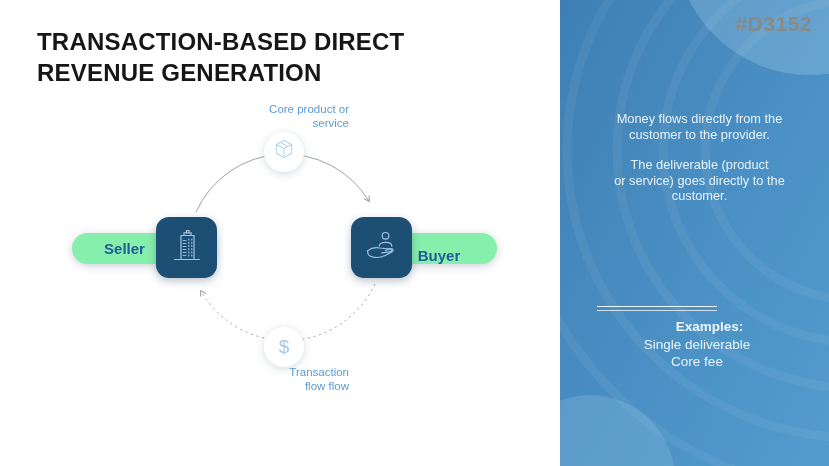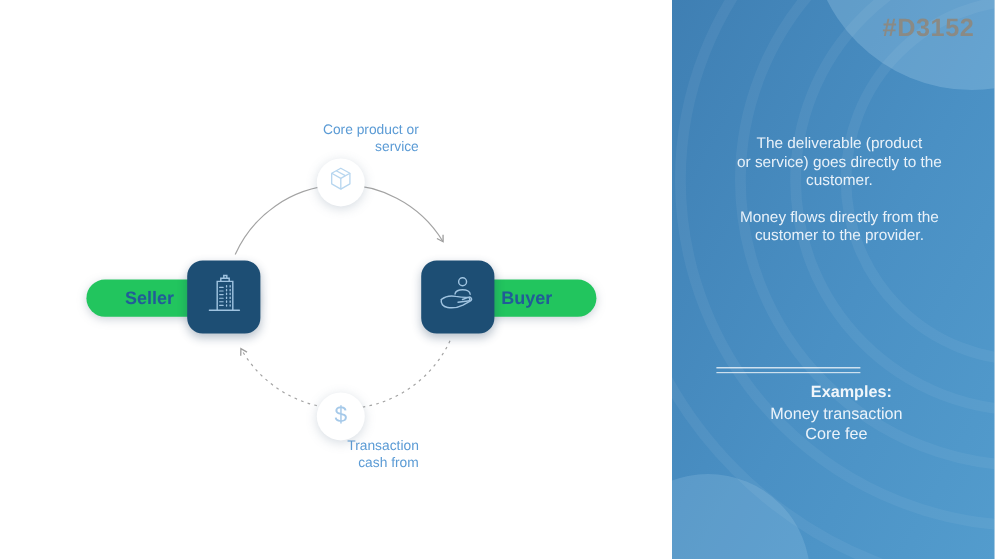--- a/index.html
+++ b/index.html
@@ -29,27 +29,27 @@
   .white-circle {
     position:absolute; width:40px; height:40px; border-radius:50%;
     background:#ffffff; box-shadow:0 2px 9px rgba(120,140,160,0.30);
     display:flex; align-items:center; justify-content:center; z-index:3;
   }
   .circle-product { left:264px; top:132px; }
   .circle-dollar  { left:264px; top:327px; }
   .dollar-glyph { font-size:19px; color:#a5c9e9; font-weight:400; }
 
   .pill {
-    position:absolute; top:233px; height:31px; background:#22c55e;
+    position:absolute; top:233px; height:31px; background:#86efac;
     border-radius:16px; box-shadow:0 2px 8px rgba(110,125,145,0.35);
     display:flex; align-items:center; justify-content:center;
     font-size:15px; font-weight:700; color:#215c98; z-index:3;
   }
   .pill-seller { left:72px;  width:143px; padding-right:38px; box-sizing:border-box; }
-  .pill-buyer  { left:389px; width:108px; padding-right:8px;  box-sizing:border-box; }
+  .pill-buyer  { left:389px; width:108px; padding-right:8px;  box-sizing:border-box;align-items:flex-end; }
 
   .node-square {
     position:absolute; top:217px; width:61px; height:61px;
     background:#1d4e74; border-radius:13px; z-index:4;
     display:flex; align-items:center; justify-content:center;
     box-shadow:0 3px 8px rgba(25,55,90,0.30);
   }
   .square-seller { left:156px; }
   .square-buyer  { left:351px; }
 
@@ -79,20 +79,22 @@
   .examples-block { position:absolute; left:37px; top:318px; width:200px; }
   .examples-heading { font-size:13.5px; font-weight:700; line-height:17px; color:#f0f6fb; margin-bottom:1px;padding-left:25px; }
   .example-item { font-size:13.5px; line-height:17.4px; color:#ebf3fa; }
 </style>
 </head>
 <body>
 
 <div class="slide">
 
   <div class="title">
+    <div>TRANSACTION-BASED DIRECT</div>
+    <div>REVENUE GENERATION</div>
   </div>
 
   <svg class="arcs" width="560" height="430">
     <defs>
       <marker id="arr" viewBox="0 0 8 8" refX="5.5" refY="4" markerWidth="8" markerHeight="8" orient="auto">
         <path d="M1 1 L6 4 L1 7" fill="none" stroke="#9e9e9e" stroke-width="1.1"></path>
       </marker>
     </defs>
     <path d="M196 212 A98 98 0 0 1 369 201" fill="none" stroke="#a3a3a3" stroke-width="1" marker-end="url(#arr)"></path>
     <path d="M375 284 A98 98 0 0 1 201 291" fill="none" stroke="#a3a3a3" stroke-width="1" stroke-dasharray="2.2 3.6" marker-end="url(#arr)"></path>
@@ -139,47 +141,47 @@
     </span>
   </div>
   <div class="pill pill-buyer">
     <span>Buyer</span>
   </div>
 
   <div class="white-circle circle-dollar">
     <span class="dollar-glyph">$</span>
   </div>
   <div class="flow-label label-bottom pre">Transaction
-cash from</div>
+flow flow</div>
 
   <div class="panel">
     <div class="blob blob-tr"></div>
     <div class="blob blob-bl"></div>
     <svg class="panel-arcs" width="269" height="466">
       <g fill="none" stroke="rgba(255,255,255,0.055)" stroke-width="9">
         <circle cx="295" cy="150" r="150"></circle>
         <circle cx="295" cy="150" r="192"></circle>
         <circle cx="295" cy="150" r="238"></circle>
         <circle cx="295" cy="150" r="288"></circle>
         <circle cx="295" cy="150" r="342"></circle>
       </g>
     </svg>
 
     <div class="ref-id">#D3152</div>
 
     <div class="panel-paragraphs">
+      <p class="pre">Money flows directly from the
+customer to the provider.</p>
       <p class="pre">The deliverable (product
 or service) goes directly to the
 customer.</p>
-      <p class="pre">Money flows directly from the
-customer to the provider.</p>
     </div>
 
     <div class="divider"></div>
 
     <div class="examples-block">
       <div class="examples-heading">Examples:</div>
-      <div class="example-item">Money transaction</div>
+      <div class="example-item">Single deliverable</div>
       <div class="example-item">Core fee</div>
     </div>
   </div>
 
 </div>
 
 </body></html>

